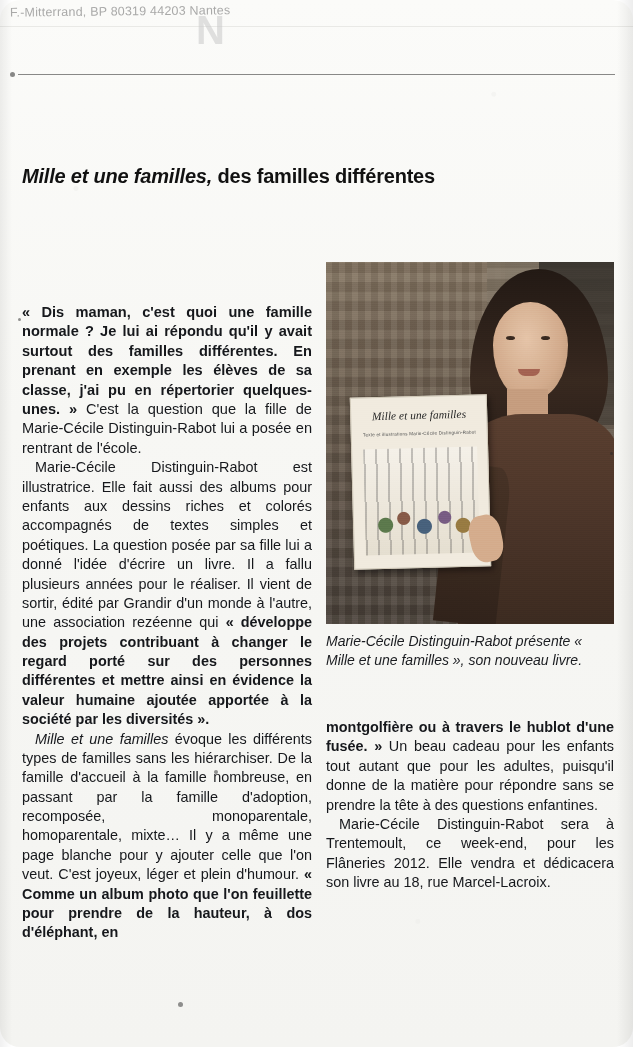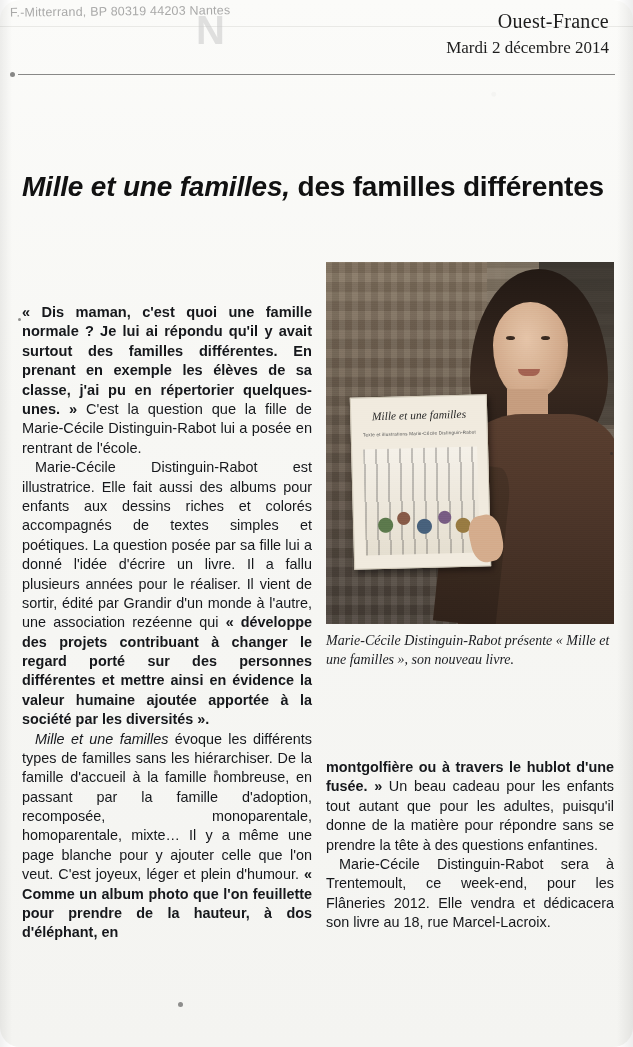--- a/index.html
+++ b/index.html
@@ -107,21 +107,21 @@
     opacity: .6;
   }
 
   
   .headline {
     position: absolute;
     top: 152px;
     left: 22px;
     width: 592px;
     font-family: "Liberation Sans", sans-serif;
-    font-size: 28px;
+    font-size: 20px;
     font-weight: 700;
     line-height: 1.12;
     color: #111;
     letter-spacing: -0.2px;
   }
   .headline .ital {
     font-style: italic;
   }
   .standfirst {
     position: absolute;
@@ -160,21 +160,20 @@
   }
   #col-left .lead {
     font-weight: 700;
     font-size: 14.6px;
     line-height: 1.33;
   }
   #col-right-bottom {
     top: 718px;
     left: 326px;
     width: 288px;
-    margin-top: 40px;
   }
 
   
   .photo {
     position: absolute;
     top: 262px;
     left: 326px;
     width: 288px;
     height: 362px;
     overflow: hidden;
@@ -322,21 +321,21 @@
       repeating-linear-gradient(0deg, rgba(255,255,255,.035) 0 1px, rgba(0,0,0,.035) 1px 2px);
     mix-blend-mode: overlay;
     opacity: .55;
   }
 
   .caption {
     position: absolute;
     top: 632px;
     left: 326px;
     width: 288px;
-    font-family: Liberation Serif, serif;
+    font-family: Liberation Sans, sans-serif;
     font-style: italic;
     font-size: 14px;
     line-height: 1.35;
     color: #1a1c20;
   }
 
   
   .speck {
     position: absolute;
     background: rgba(40,40,40,.5);
@@ -357,24 +356,20 @@
 </style>
 </head>
 <body>
 
 <div class="page">
 
   <div class="bleed-edge"></div>
   <div class="bleed">F.-Mitterrand, BP 80319 44203 Nantes</div>
   <div class="bleed-big">N</div>
 
-  <div class="masthead">
-    <div class="paper-name">Ouest-France</div>
-    <div class="issue-date">Mardi 2 décembre 2014</div>
-  </div>
 
   <div class="dot-left"></div>
   <div class="rule-top"></div>
 
   <h1 class="headline">
     <span class="ital">Mille et une familles,</span><span> des familles différentes</span>
   </h1>
 
 
   <div class="col" id="col-left">

